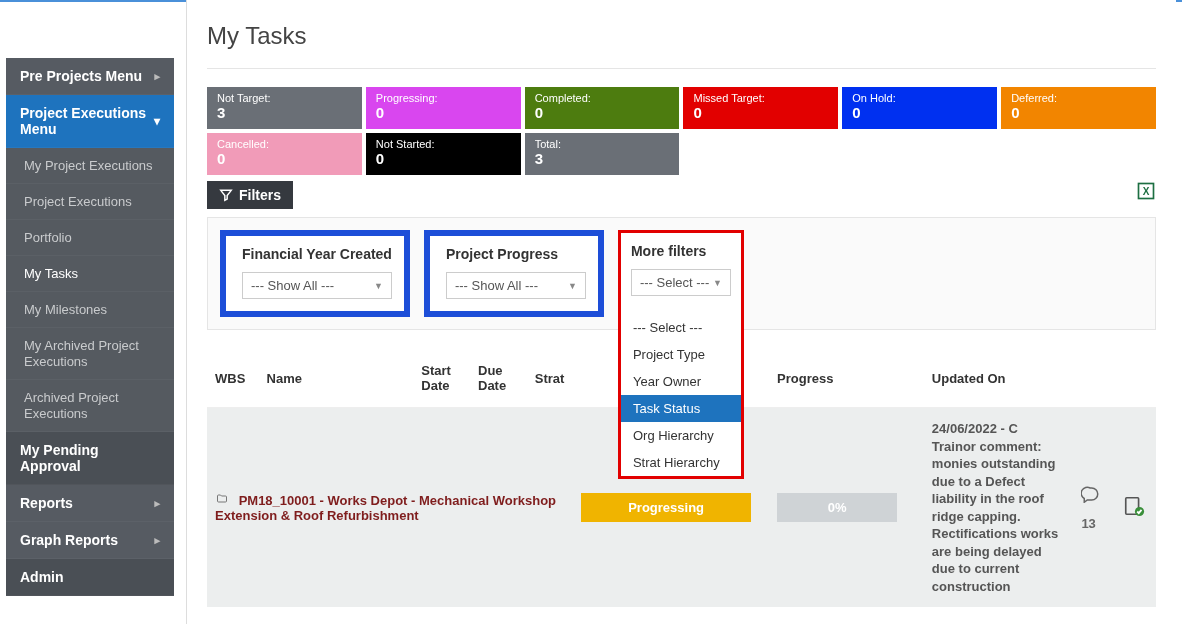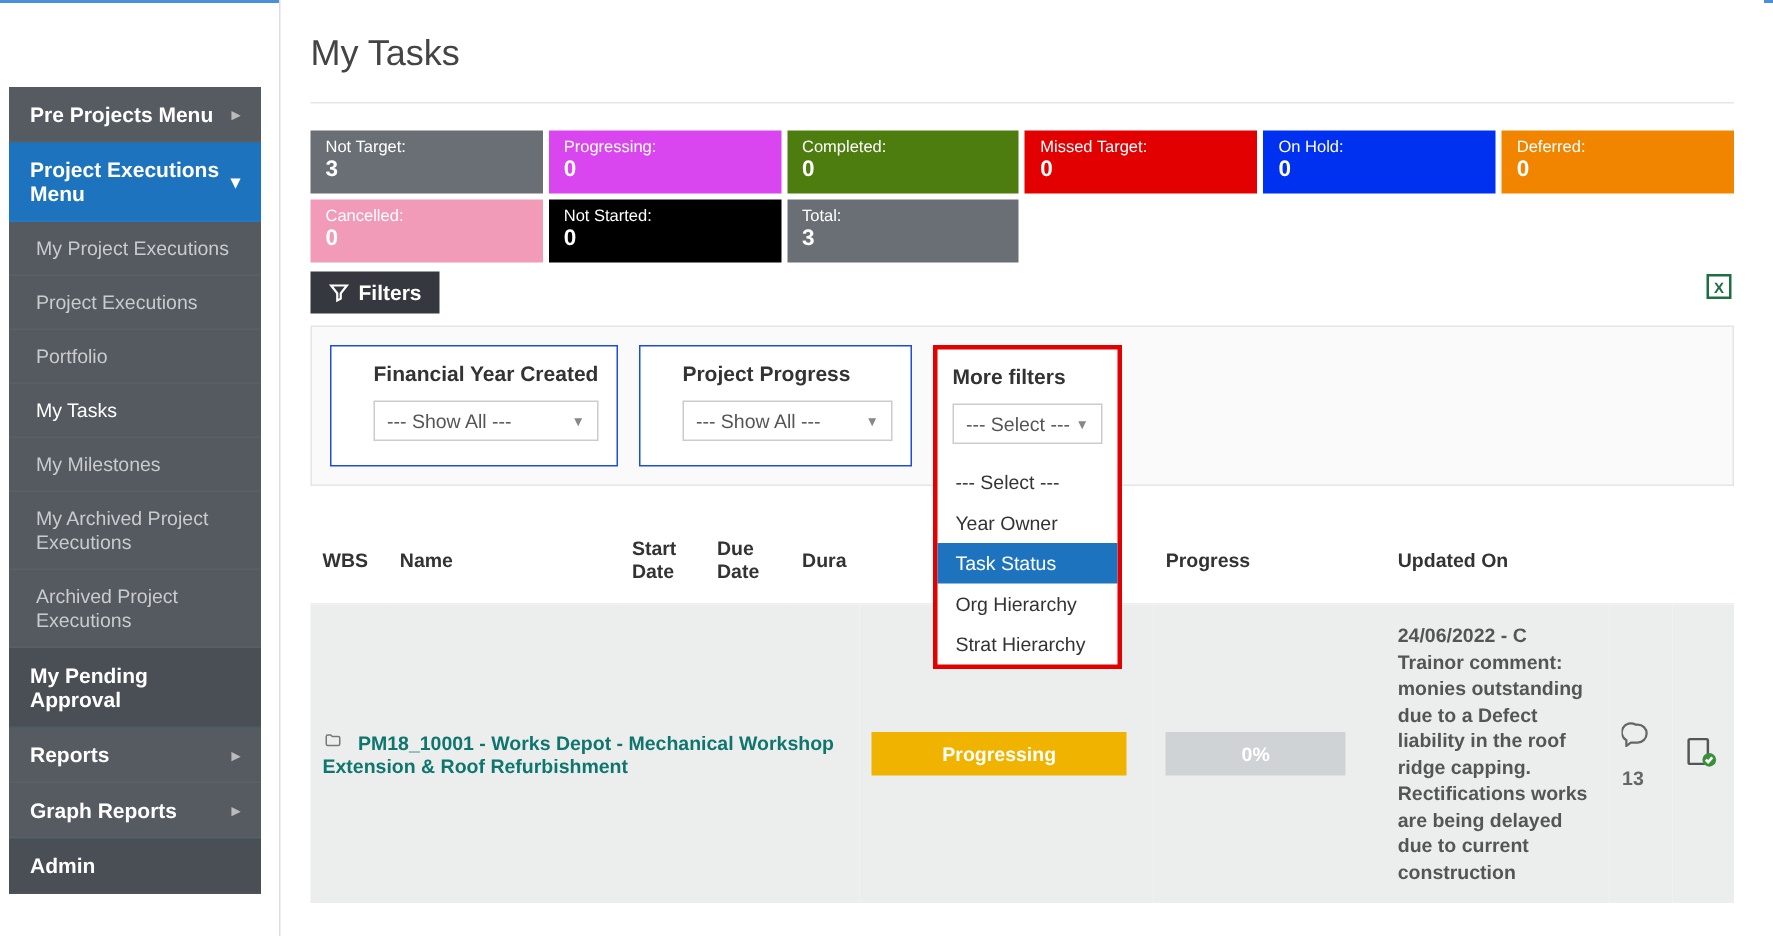--- a/index.html
+++ b/index.html
@@ -12,21 +12,21 @@
     height: 624px;
     overflow: hidden;
     position: relative;
   }
   .top-border { position: absolute; top: 0; left: 0; right: 0; height: 2px; background: #4a90d9; }
   .sidebar {
     position: absolute;
     left: 6px;
     top: 14px;
     width: 168px;
-    background: #0f766e;
+    background: #f97316;
   }
   .main {
     position: absolute;
     left: 186px;
     right: 6px;
     top: 0;
     bottom: 0;
     border-left: 1px solid #ddd;
     padding: 14px 20px 0 20px;
     background: #fff;
@@ -105,23 +105,23 @@
   .filter-panel {
     border: 1px solid #e5e5e5;
     background: #fafafa;
     padding: 12px;
     margin-top: 8px;
     display: flex;
     gap: 14px;
     position: relative;
   }
   .filter-block {
-    border: 1px solid #1d4ed8;
+    border: 6px solid #1d4ed8;
     background: #fff;
-    padding: 10px 12px 12px 28px;
+    padding: 10px 12px 12px 16px;
     min-width: 165px;
   }
   .filter-block.highlight {
     border: 3px solid #e20000;
     padding: 10px 10px 12px 10px;
     min-width: 120px;
     position: relative;
   }
   .filter-label { font-weight: 600; font-size: 14px; color: #333; margin-bottom: 10px; }
   .select-box {
@@ -329,20 +329,21 @@
       </div>
     </div>
     <div class="filter-block highlight">
       <div class="filter-label">More filters</div>
       <div class="select-box" style="min-width:100px">
         <span>--- Select ---</span>
         <span class="select-caret">▼</span>
       </div>
       <div class="dropdown" id="more-dropdown">
           <div class="dropdown-item">--- Select ---</div>
+          <div class="dropdown-item">Project Type</div>
           <div class="dropdown-item">Year Owner</div>
           <div class="dropdown-item highlight">Task Status</div>
           <div class="dropdown-item">Org Hierarchy</div>
           <div class="dropdown-item">Strat Hierarchy</div>
         </div>
     </div>
   </div>
 
   <div class="collapse-band">
     <span class="collapse-chev">▲</span>
@@ -360,31 +361,31 @@
         <col style="width:145px">
         <col style="width:40px">
         <col style="width:40px">
     </colgroup>
     <thead>
       <tr>
         <th>WBS</th>
         <th>Name</th>
         <th>Start Date</th>
         <th>Due Date</th>
-        <th>Dura</th>
+        <th>Strat</th>
         <th></th>
         <th>Progress</th>
         <th>Updated On</th>
         <th></th>
         <th></th>
       </tr>
     </thead>
     <tbody>
       <tr>
-        <td colspan="5" style="font-weight:600;color:#0f766e;">
+        <td colspan="5" style="font-weight:600;color:#7f1d1d;">
           <span class="folder-icon">
             <svg width="14" height="12" viewBox="0 0 24 24" fill="none" stroke="#777" stroke-width="2">
                 <path d="M3 6a2 2 0 012-2h4l2 2h8a2 2 0 012 2v8a2 2 0 01-2 2H5a2 2 0 01-2-2z"></path>
               </svg>
           </span>
           <span>PM18_10001 - Works Depot - Mechanical Workshop Extension &amp; Roof Refurbishment</span>
         </td>
         <td>
           <div class="progress-pill">Progressing</div>
         </td>

